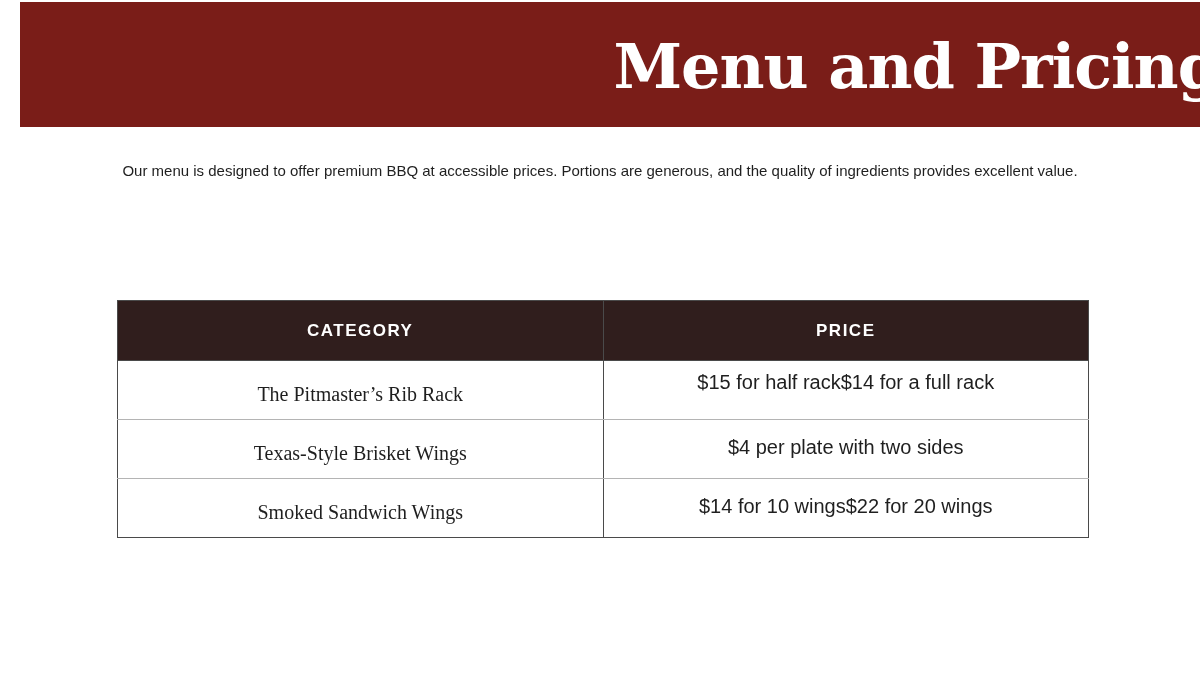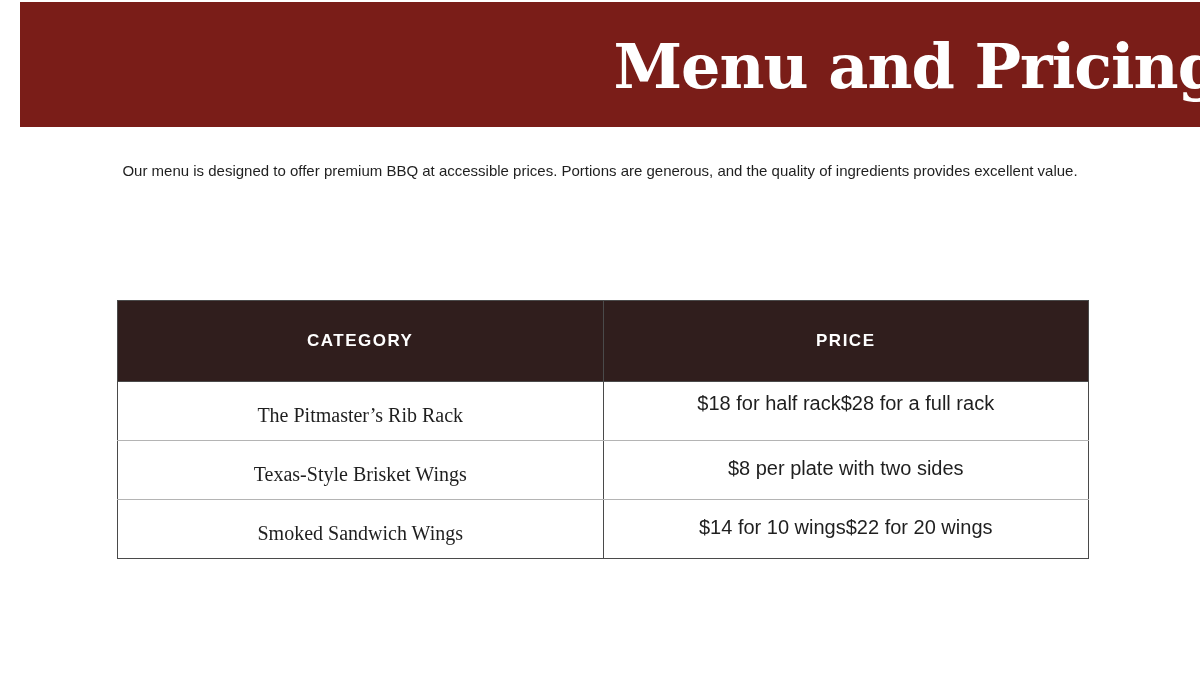--- a/index.html
+++ b/index.html
@@ -51,21 +51,21 @@
   }
   table.pricing{
     width:100%;
     border-collapse:collapse;
     table-layout:fixed;
     border:1px solid var(--border-dark,#4A4A4A);
   }
   table.pricing th{
     background:var(--table-header-bg,#301E1D);
     color:#FFFFFF;
-    height:81px;
+    height:60px;
     font-size:17px;
     font-weight:700;
     letter-spacing:1.5px;
     text-align:center;
     border-left:1px solid var(--border-dark,#4A4A4A);
     border-right:1px solid var(--border-dark,#4A4A4A);
     border-bottom:1px solid var(--border-dark,#4A4A4A);
   }
   table.pricing td{
     height:59px;
@@ -104,25 +104,25 @@
     <table class="pricing">
       <thead>
         <tr>
           <th>CATEGORY</th>
           <th>PRICE</th>
         </tr>
       </thead>
       <tbody>
         <tr>
           <td class="cell-category">The Pitmaster’s Rib Rack</td>
-          <td class="cell-price">$18 for half rack$28 for a full rack</td>
+          <td class="cell-price">$15 for half rack$14 for a full rack</td>
         </tr>
         <tr>
           <td class="cell-category">Texas-Style Brisket Wings</td>
-          <td class="cell-price">$8 per plate with two sides</td>
+          <td class="cell-price">$4 per plate with two sides</td>
         </tr>
         <tr>
           <td class="cell-category">Smoked Sandwich Wings</td>
           <td class="cell-price">$14 for 10 wings$22 for 20 wings</td>
         </tr>
       </tbody>
     </table>
   </div>
 
 </div>

